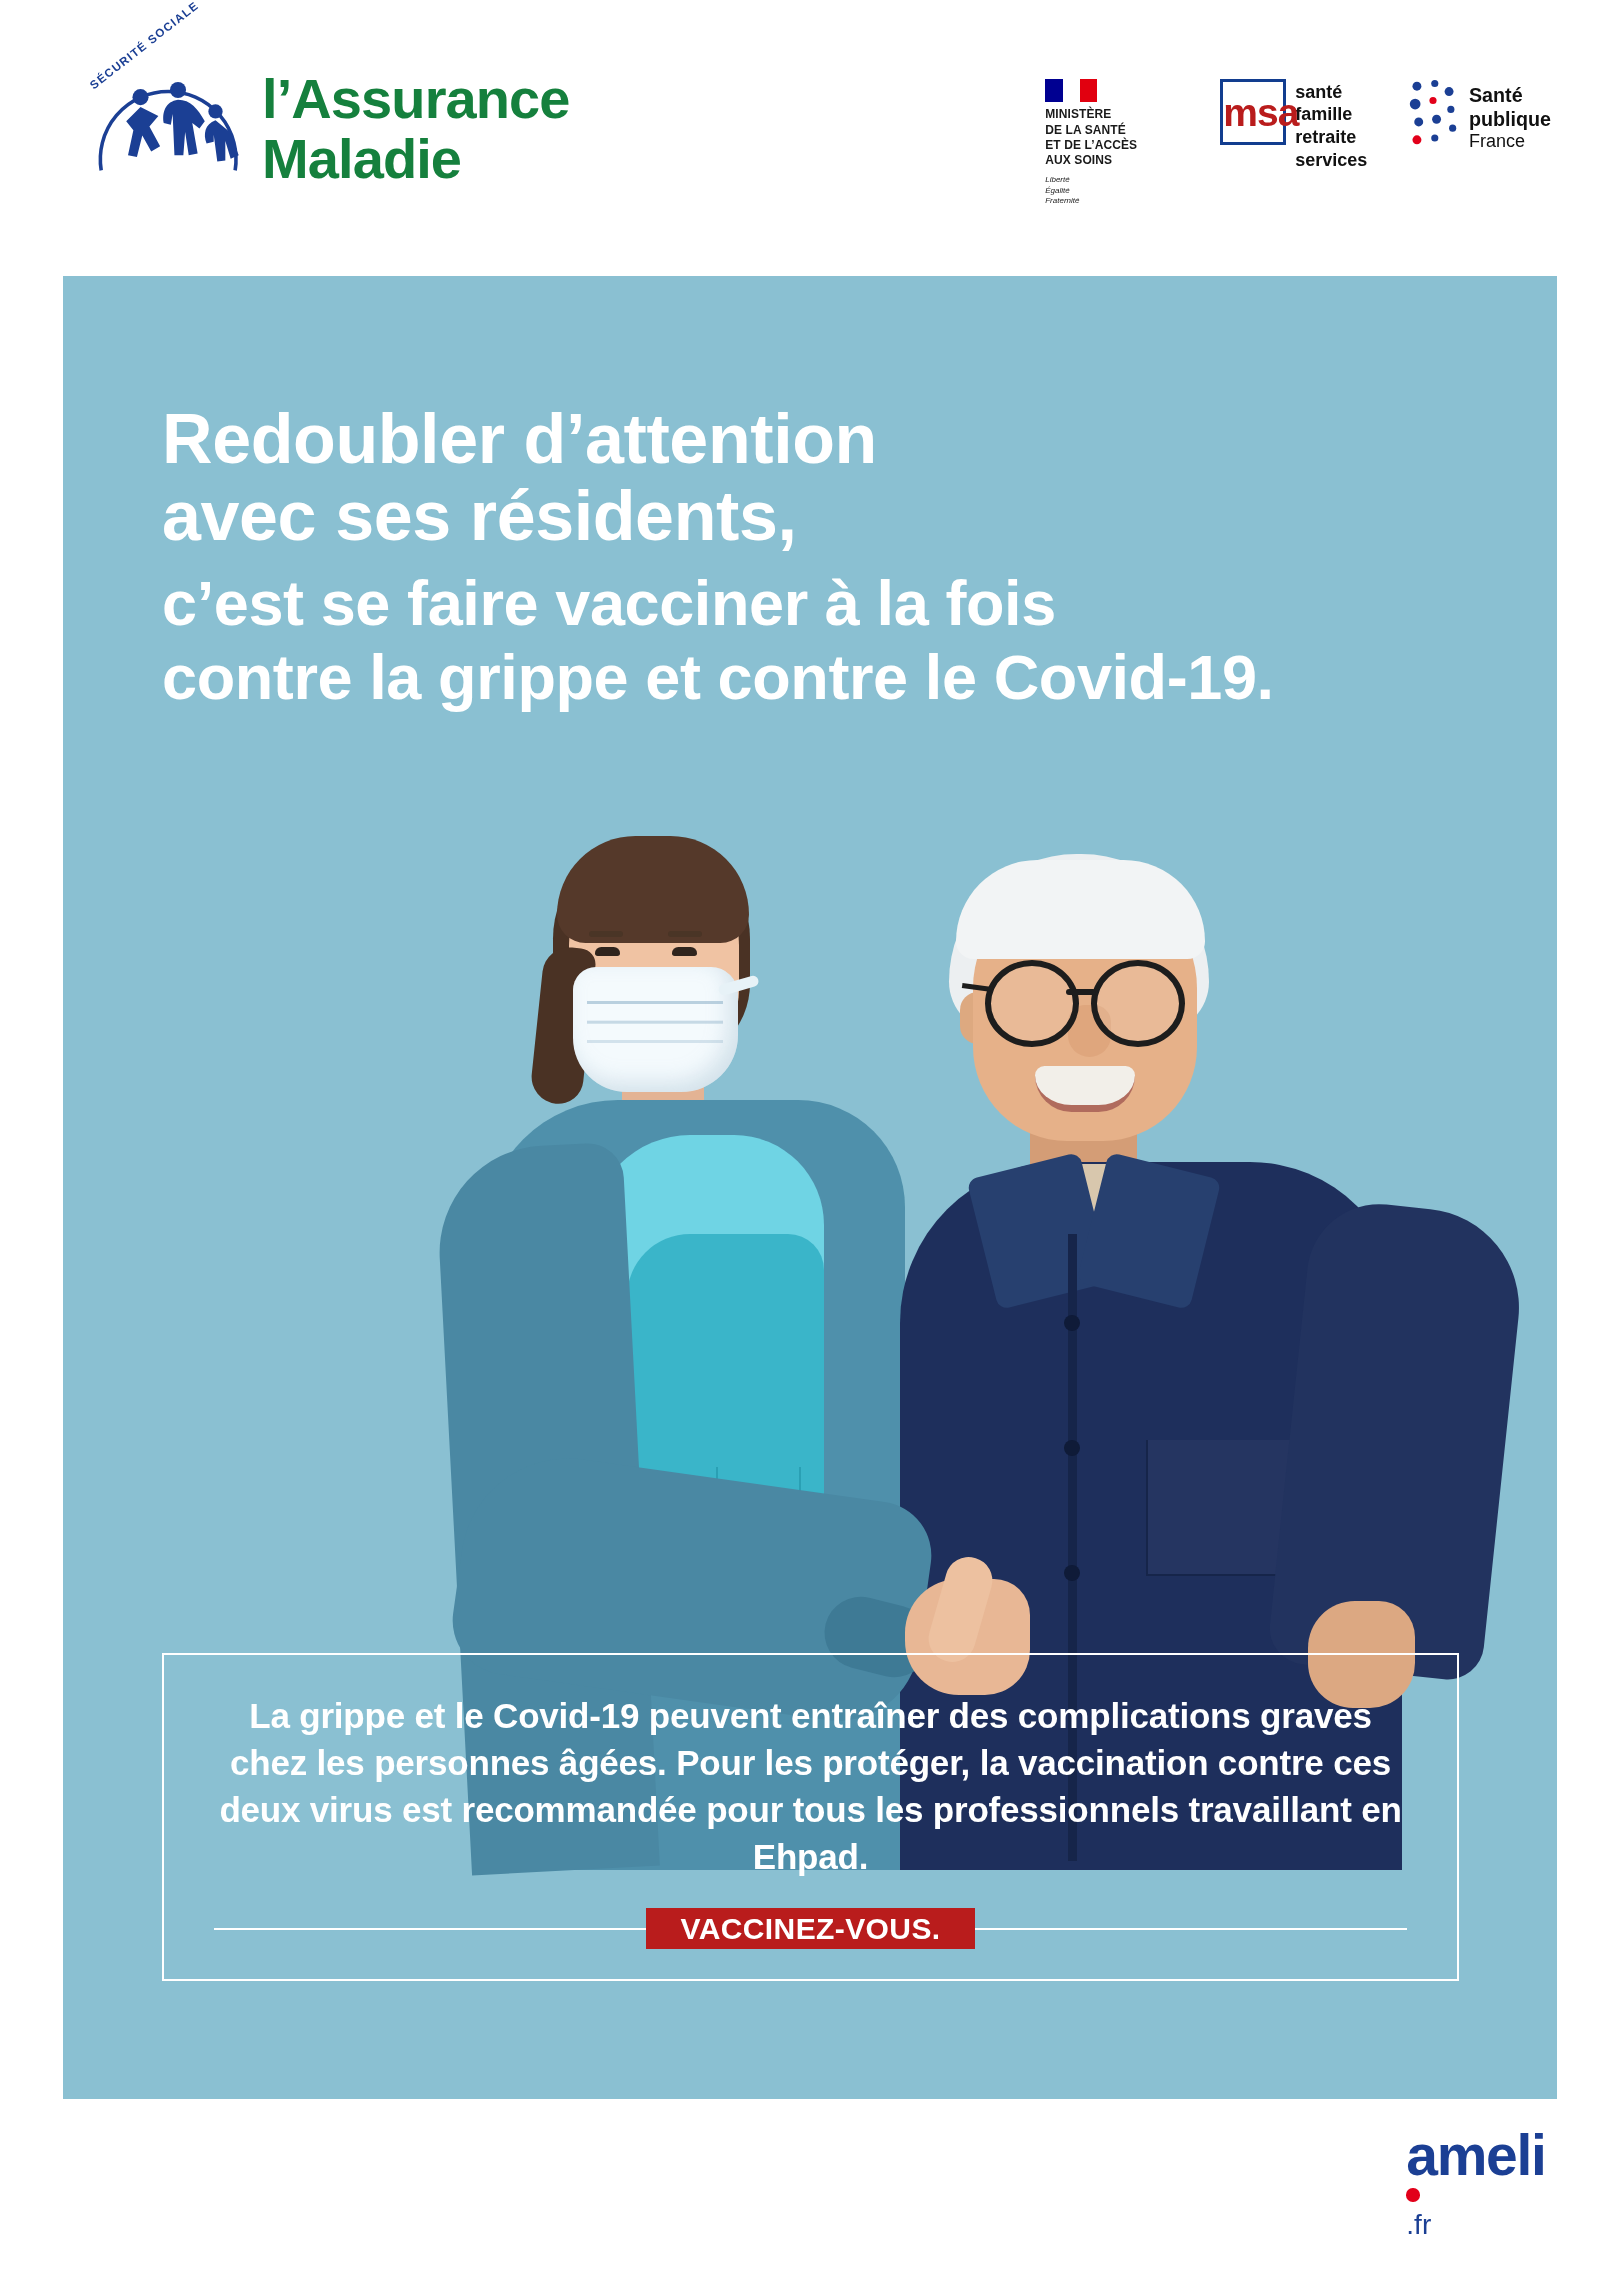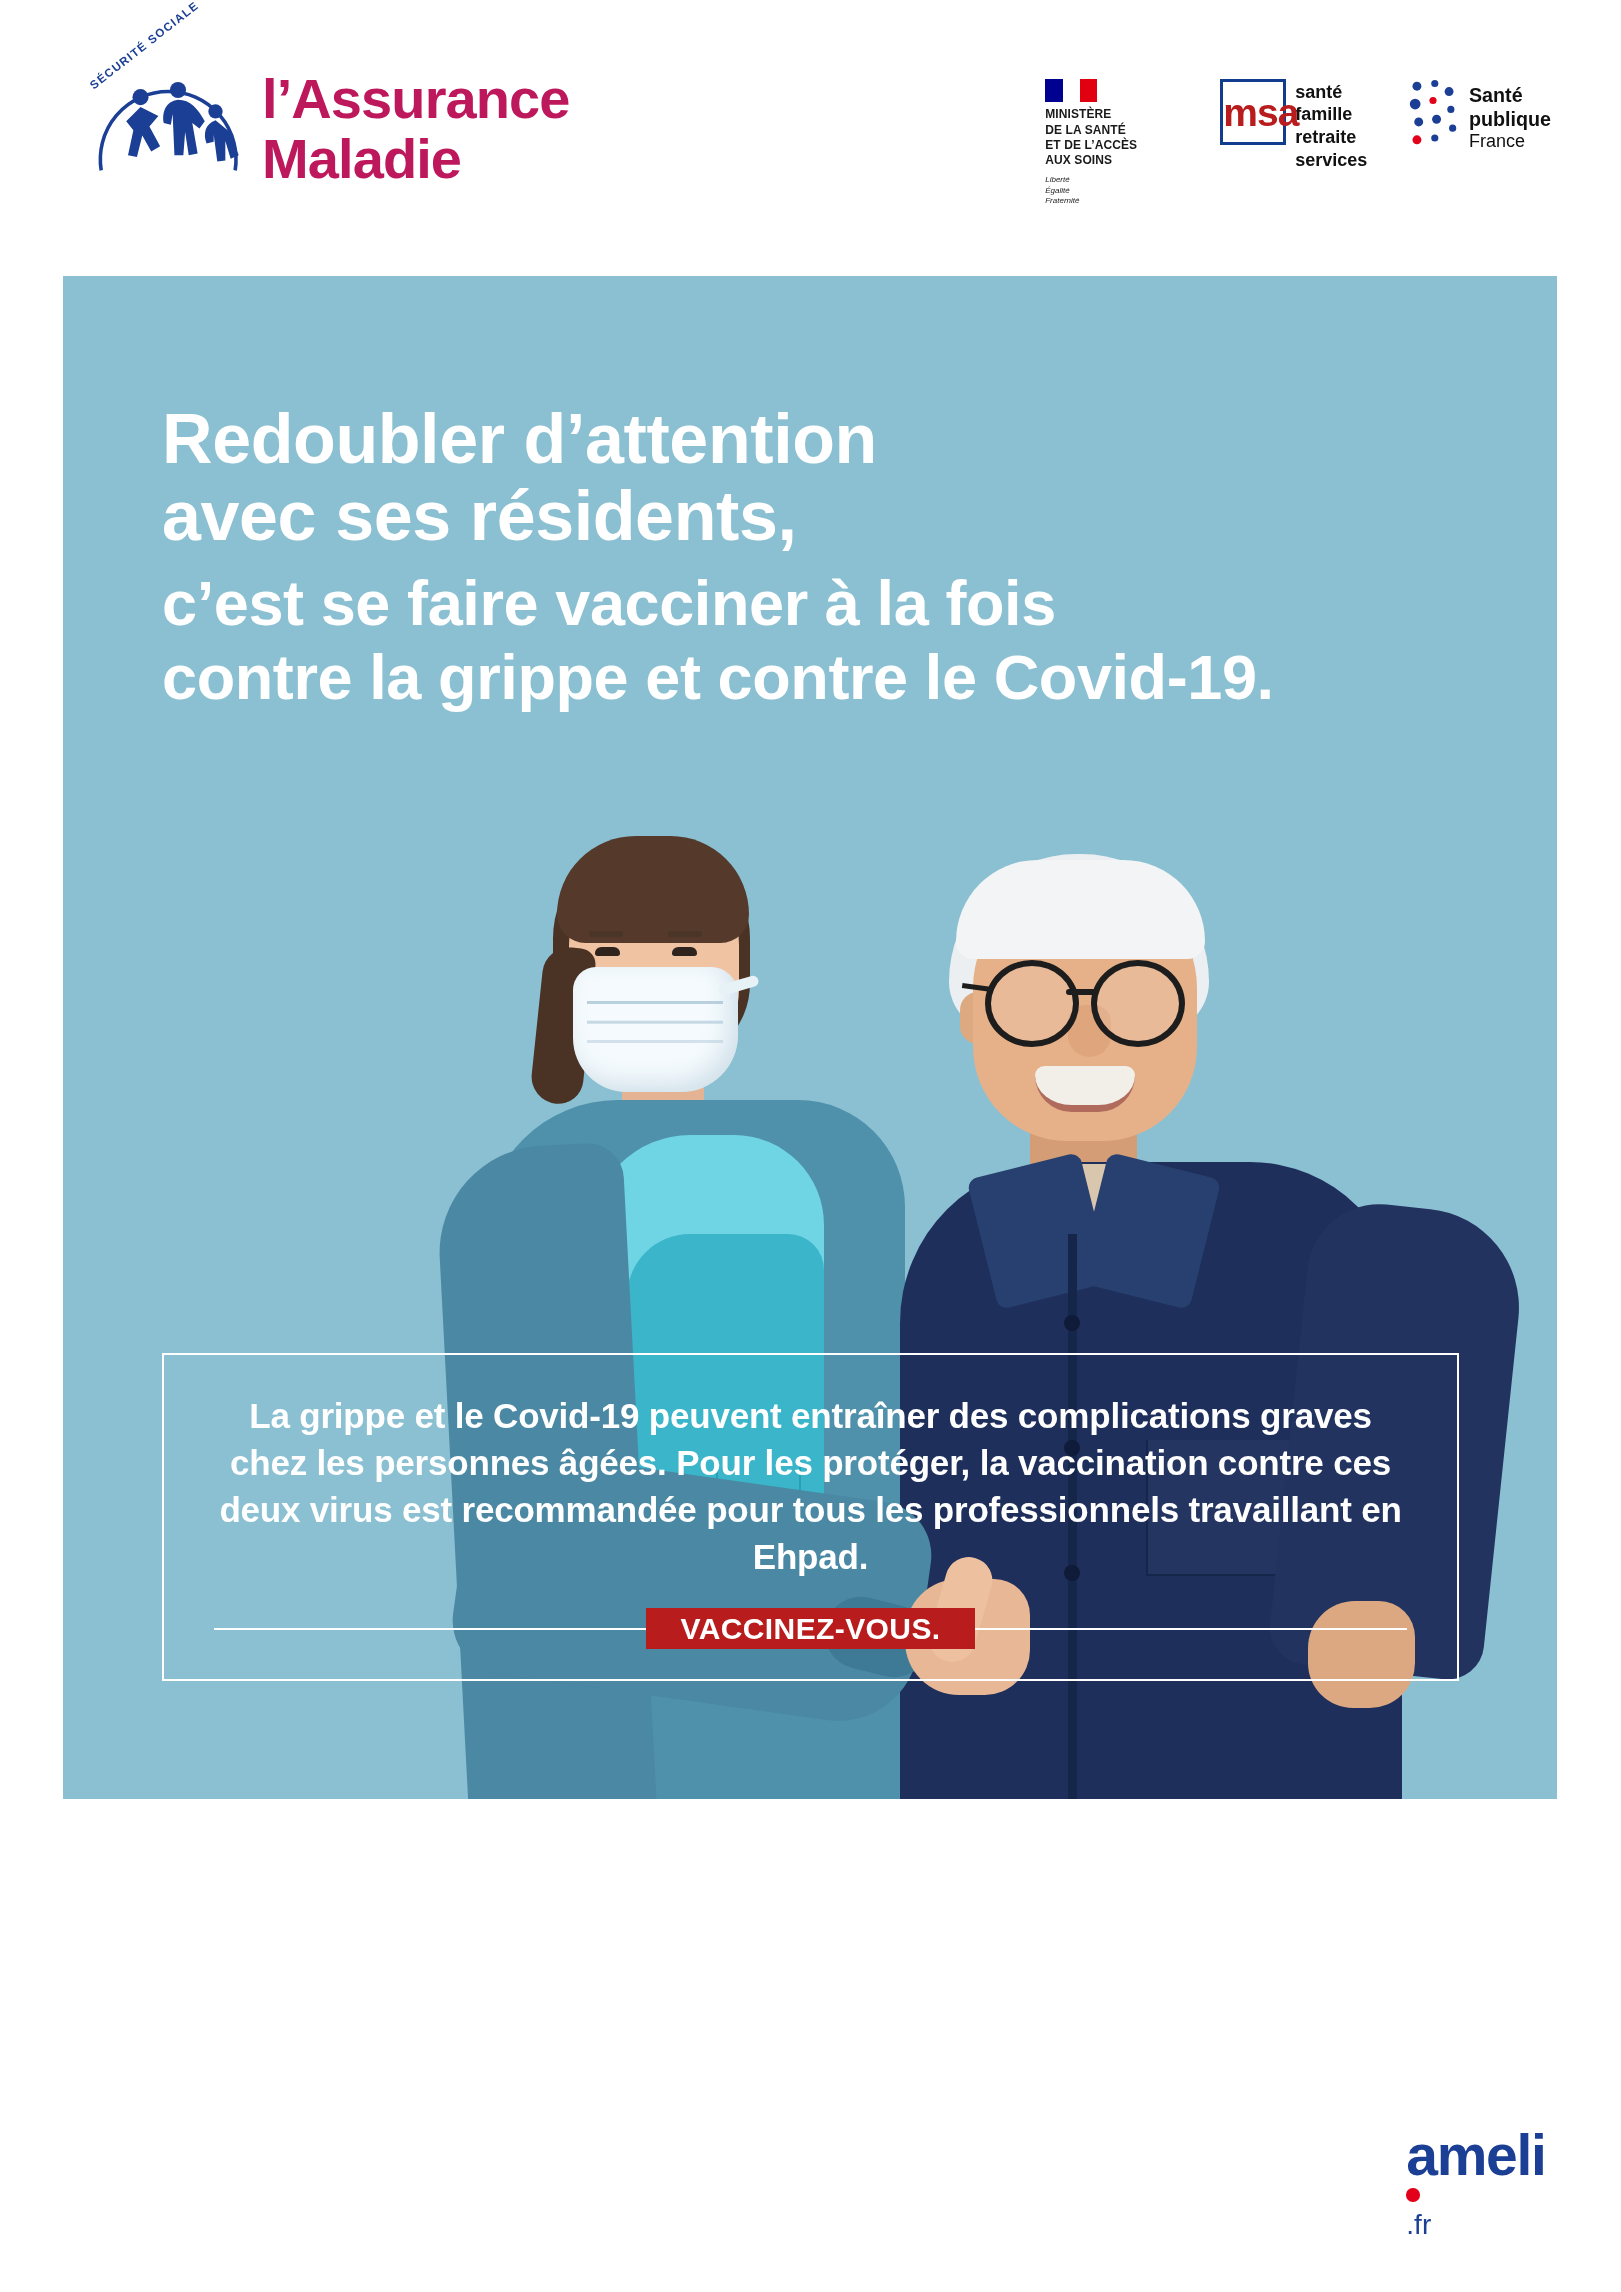--- a/index.html
+++ b/index.html
@@ -46,21 +46,21 @@
     letter-spacing: 1.3px;
     color: #1b3f94;
     transform: rotate(-38deg);
     transform-origin: left top;
     white-space: nowrap;
   }
   .am-name {
     position: absolute;
     left: 177px;
     top: 12.5px;
-    color: #be185d;
+    color: #15803d;
     font-weight: bold;
     font-size: 56px;
     line-height: 1.08;
     letter-spacing: -0.9px;
   }
 
   
   .partners {
     position: absolute;
     right: 70px;
@@ -144,21 +144,21 @@
   }
   .spf-words b { font-size: 19.7px; font-weight: bold; display: block; }
   .spf-words i { font-size: 18px; font-style: normal; display: block; font-weight: normal; }
 
   
   .poster {
     position: absolute;
     left: 63px;
     top: 276px;
     width: 1494px;
-    height: 1523px;
+    height: 1823px;
     background: #8ac0d2;
     overflow: hidden;
   }
 
   .headline {
     position: absolute;
     left: 99px;
     top: 125px;
     width: 1325px;
     color: #ffffff;

